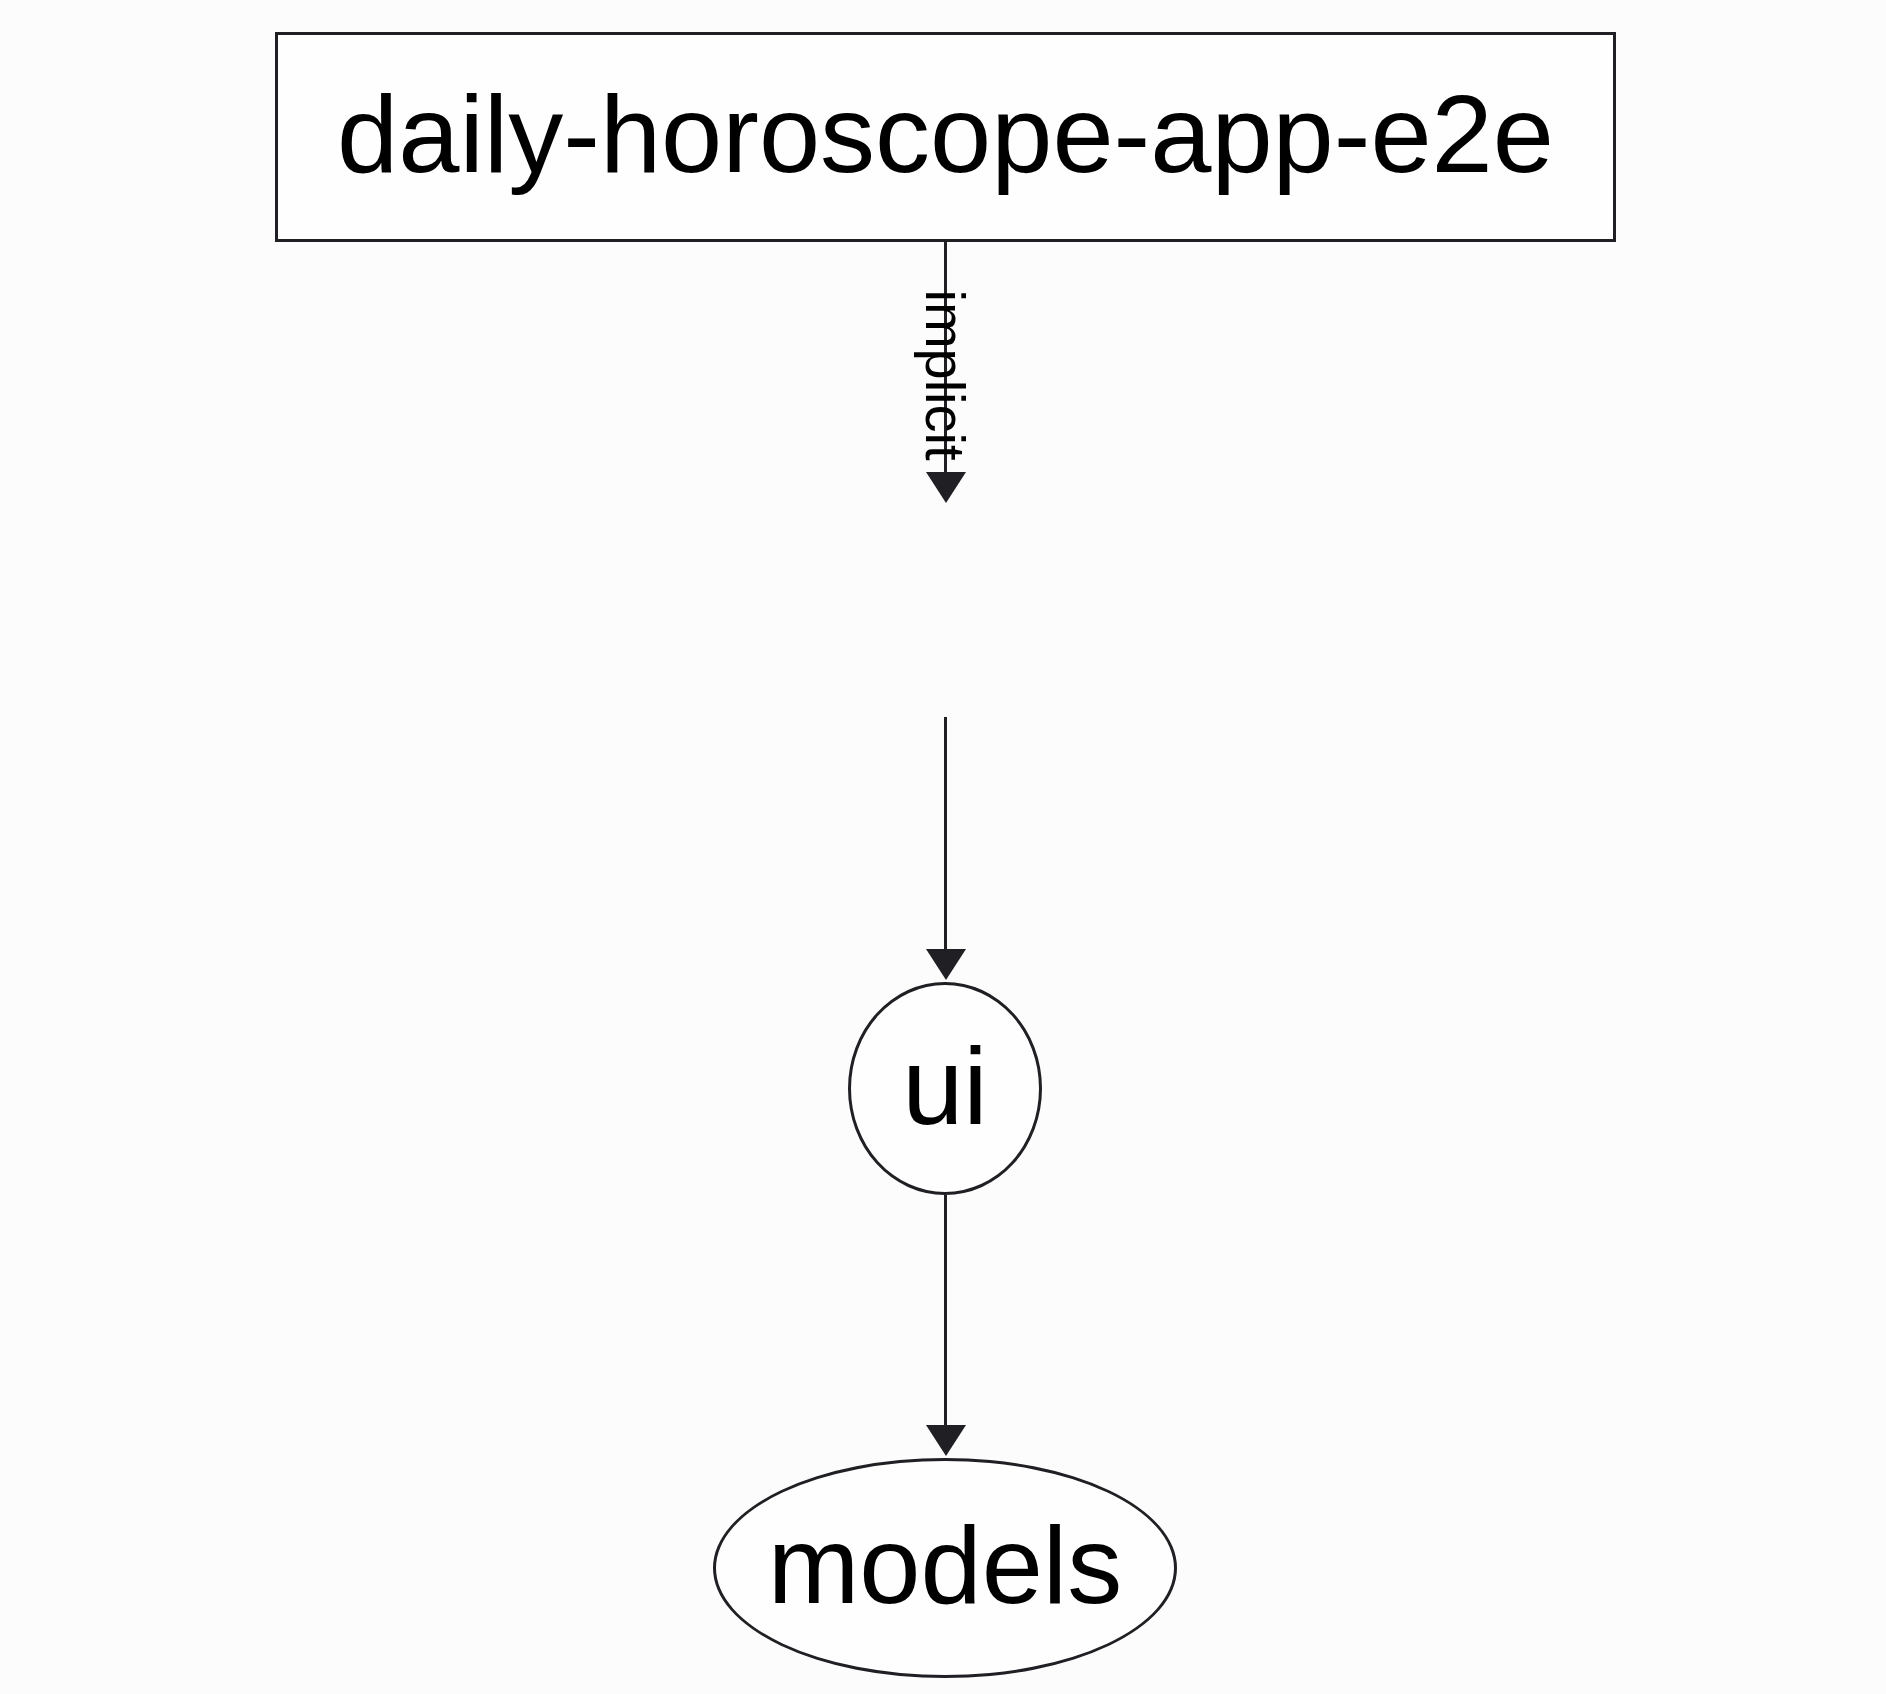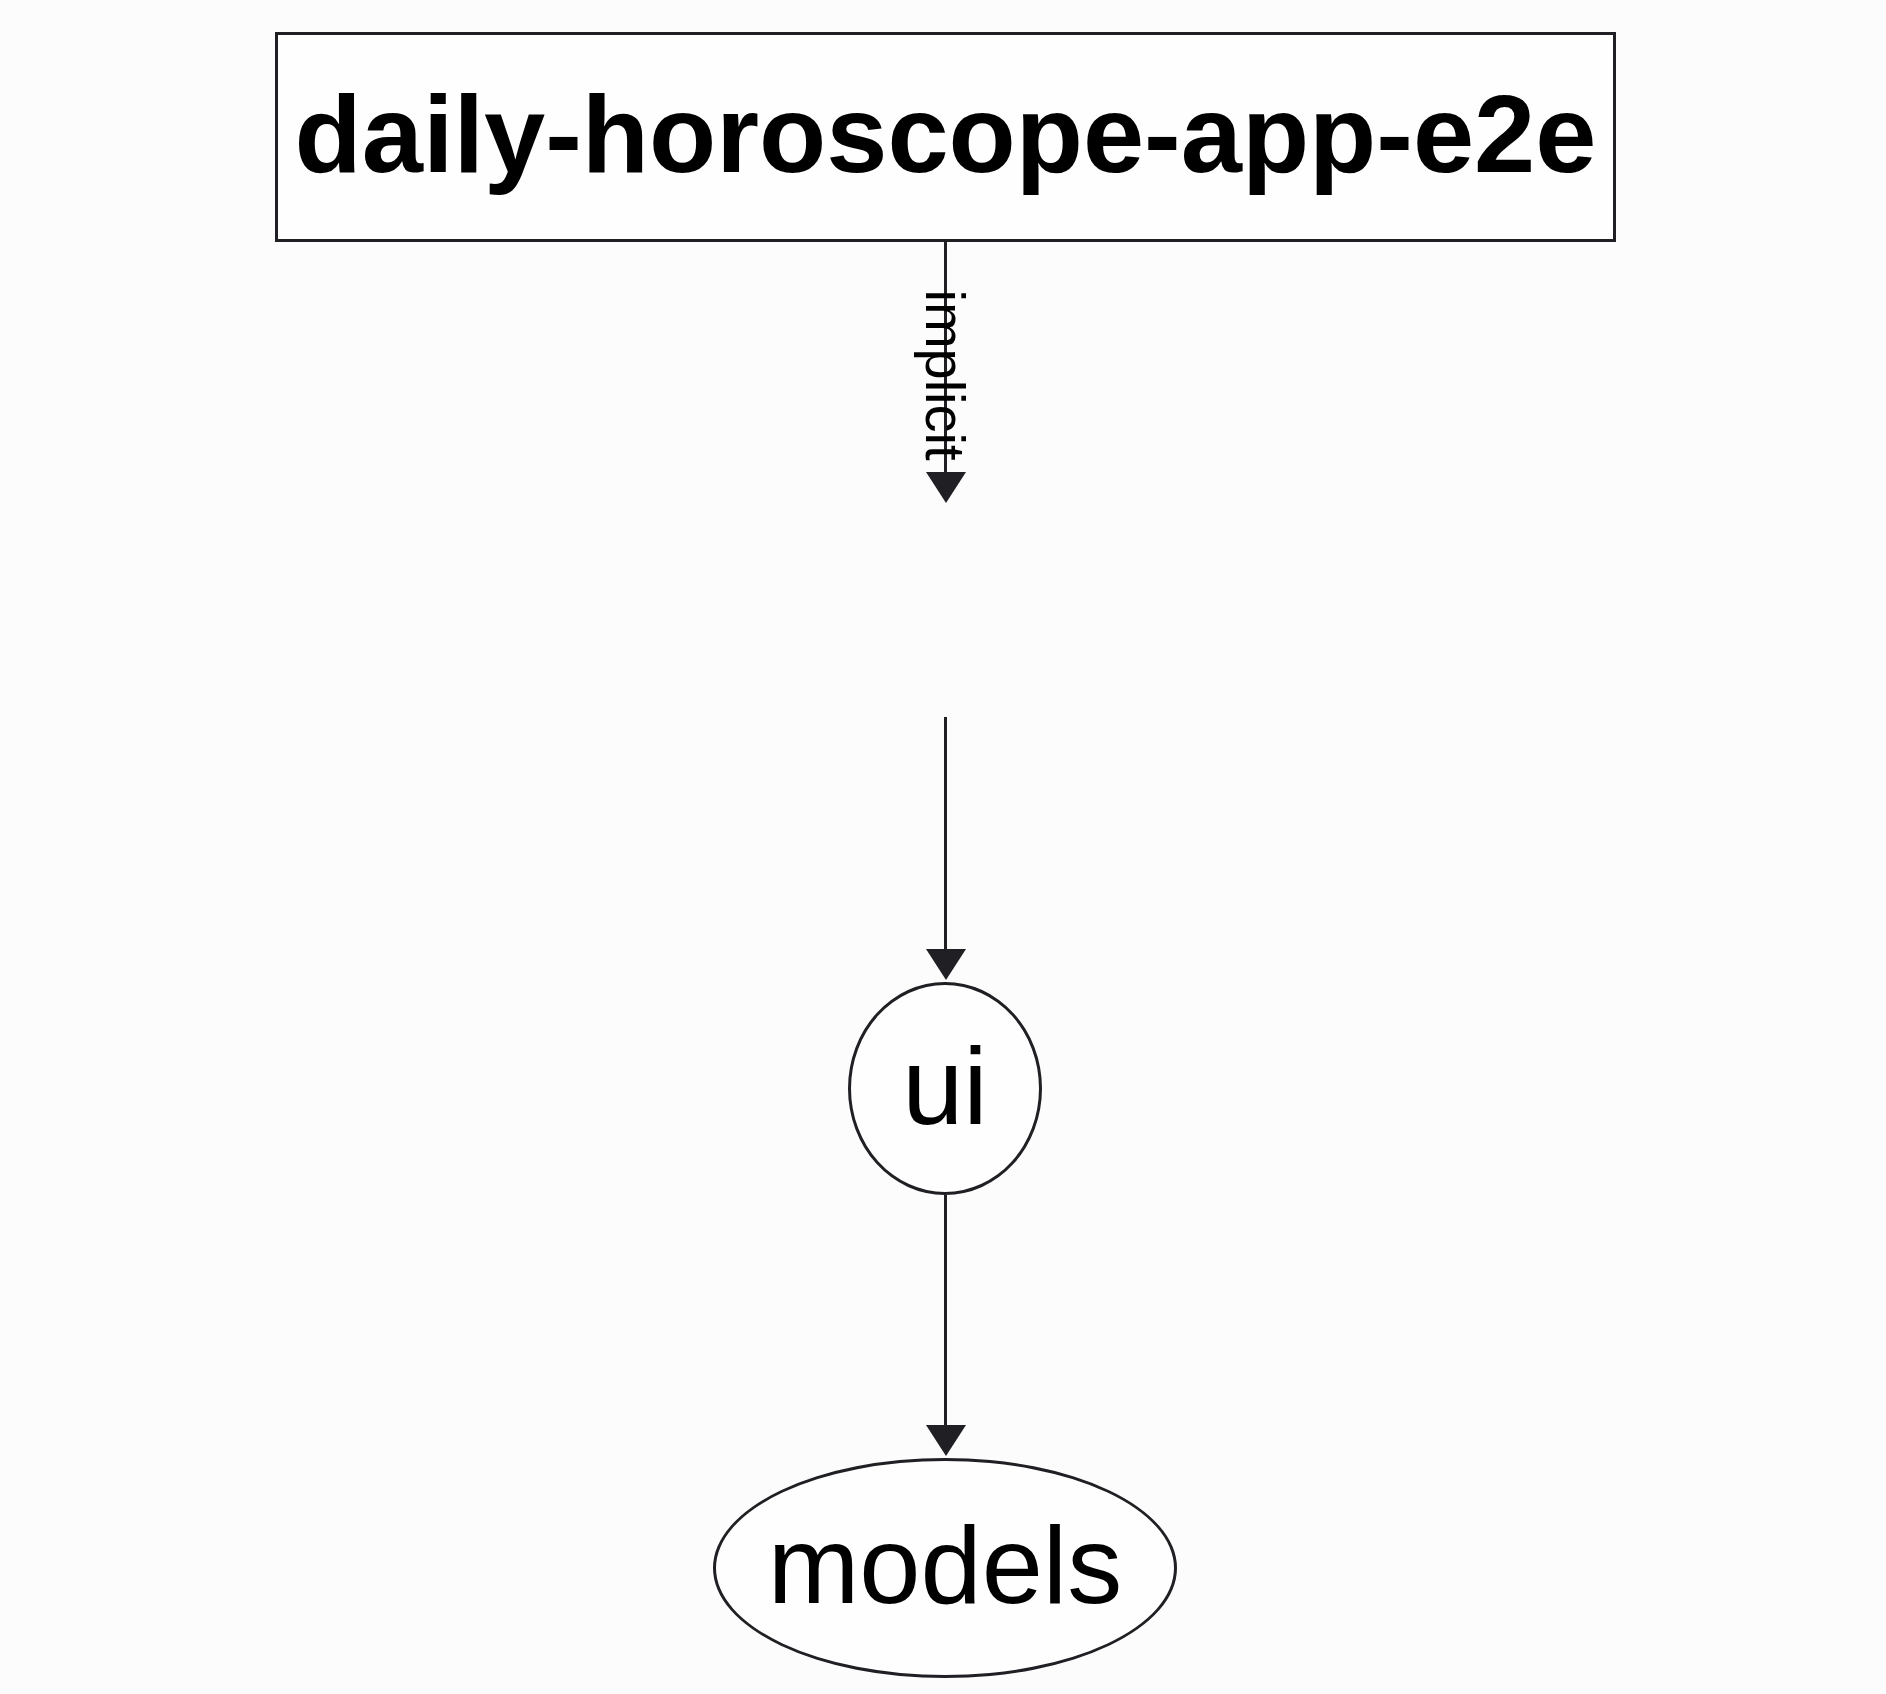--- a/index.html
+++ b/index.html
@@ -27,21 +27,21 @@
     background: var(--node-fill);
     border: 3px solid var(--stroke);
   }
   .node-label {
     font-size: 110px;
     line-height: 1;
     color: var(--text);
     white-space: nowrap;
     padding-bottom: 6px;
   }
-  .rect-node  { border-radius: 0; font-weight: bold; }
+  .rect-node  { border-radius: 0; }
   .ellipse-node { border-radius: 50%; }
 
   #node-e2e  { left: 275px; top: 32px;  width: 1341px; height: 210px; }
   #node-app  { left: 384px; top: 505px; width: 1116px; height: 212px; }
   #node-ui     { left: 848px; top: 982px;  width: 194px; height: 213px; }
   #node-models { left: 713px; top: 1458px; width: 464px; height: 220px; }
 
   .edge-line {
     position: absolute;
     width: 3px;

